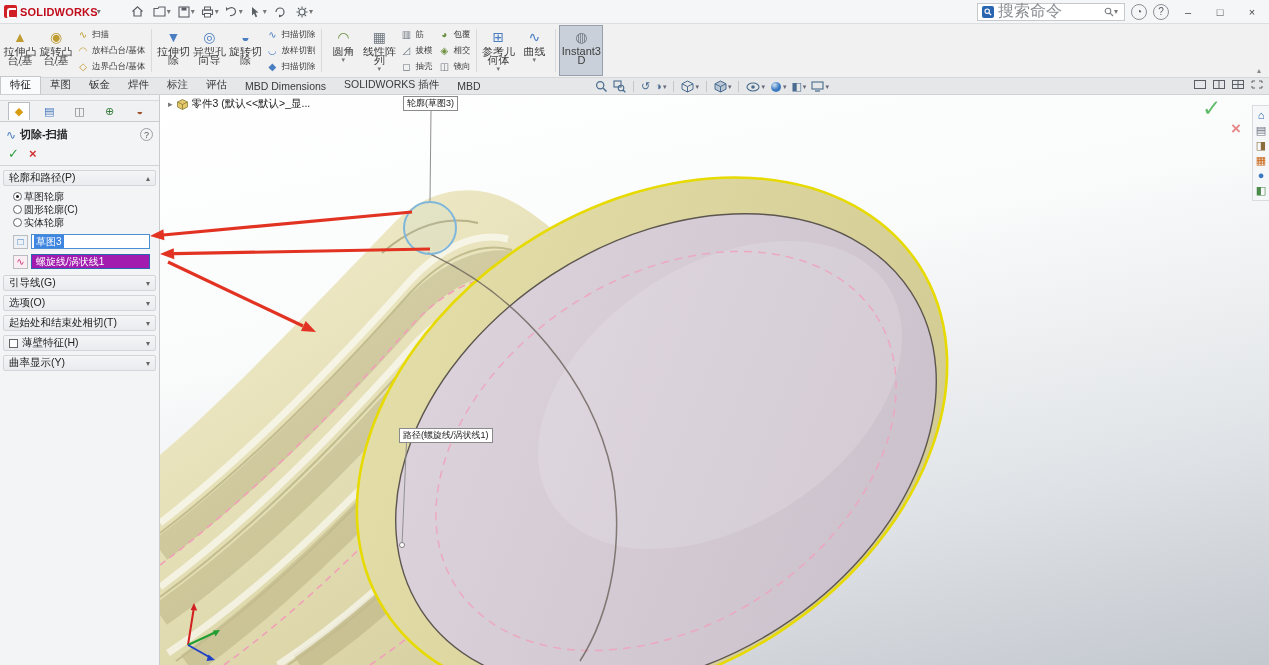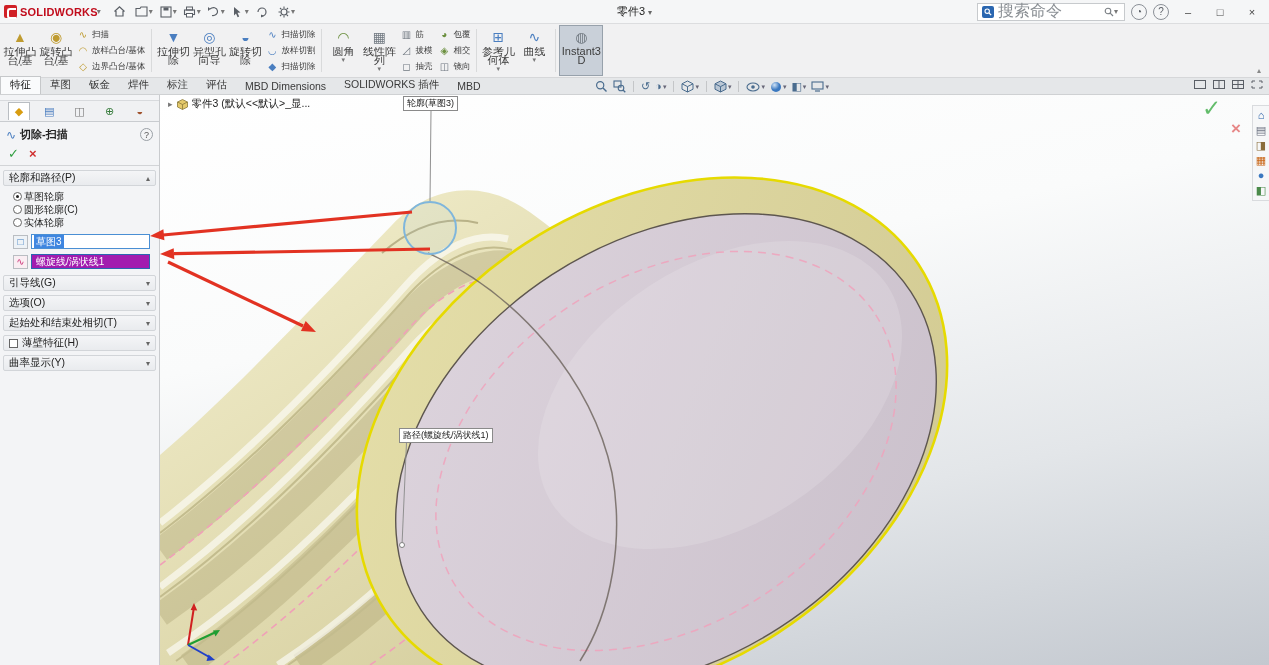--- a/index.html
+++ b/index.html
@@ -1,21 +1,21 @@
 <!DOCTYPE html>
 <html><head>
 <meta charset="utf-8">
 <style>
   *{box-sizing:border-box;margin:0;padding:0}
   html,body{width:1269px;height:665px;overflow:hidden}
   body{font-family:"Liberation Sans","DejaVu Sans",sans-serif;position:relative;background:#fff;font-size:11px;color:#333}
 
   
   .titlebar{height:24px;background:#f5f6f7;border-bottom:1px solid #dcdddf;display:flex;align-items:center;padding:0 4px;position:relative}
-  .brand{display:flex;align-items:center;gap:3px;margin-right:6px}
+  .brand{display:flex;align-items:center;gap:3px;margin-right:24px}
   .brand .logo-mark{width:13px;height:13px;background:#d02026;border-radius:2px;position:relative}
   .brand .logo-mark::after{content:"";position:absolute;left:3px;top:3px;width:7px;height:7px;border:2px solid #fff;border-right:none;border-radius:3px 0 0 3px}
   .brand .brand-txt{font-weight:bold;color:#c10c1c;font-size:11px;letter-spacing:.2px}
   .tb-ico{width:22px;height:18px;display:flex;align-items:center;justify-content:center;color:#5a5f66;border-radius:2px}
   .tb-ico svg{display:block}
   .tb-caret{font-size:8px;color:#777;margin-left:-4px;margin-right:2px}
   .tb-title{position:absolute;left:0;right:0;text-align:center;font-size:11px;color:#222;pointer-events:none}
   .tb-title .t-caret{font-size:8px;color:#666}
   .tb-right{margin-left:auto;display:flex;align-items:center;gap:6px}
   .searchbox{width:148px;height:18px;background:#fff;border:1px solid #c7cacd;display:flex;align-items:center;gap:4px;padding:0 4px}
@@ -159,23 +159,20 @@
       </svg>
     </span>
   <span class="tb-ico">
       <svg width="12" height="12" viewBox="0 0 12 12">
         <circle cx="6" cy="6" r="3" fill="none" stroke="#5a5f66" stroke-width="1.2"></circle>
         <path d="M6,0.5 V2.5 M6,9.5 V11.5 M0.5,6 H2.5 M9.5,6 H11.5 M2,2 L3.4,3.4 M8.6,8.6 L10,10 M10,2 L8.6,3.4 M3.4,8.6 L2,10" stroke="#5a5f66" stroke-width="1.1"></path>
       </svg>
     </span>
   <span class="tb-caret">▾</span>
 
-  <div class="tb-title">
-    <span>零件3</span> <span class="t-caret">▾</span>
-  </div>
 
   <div class="tb-right">
     <div class="searchbox">
       <span class="s-logo">
           <svg width="8" height="8" viewBox="0 0 8 8">
             <circle cx="3.2" cy="3.2" r="2.2" fill="none" stroke="#fff" stroke-width="1.1"></circle>
             <line x1="5" y1="5" x2="7.2" y2="7.2" stroke="#fff" stroke-width="1.2"></line>
           </svg>
         </span>
       <span class="s-ph">搜索命令</span>

